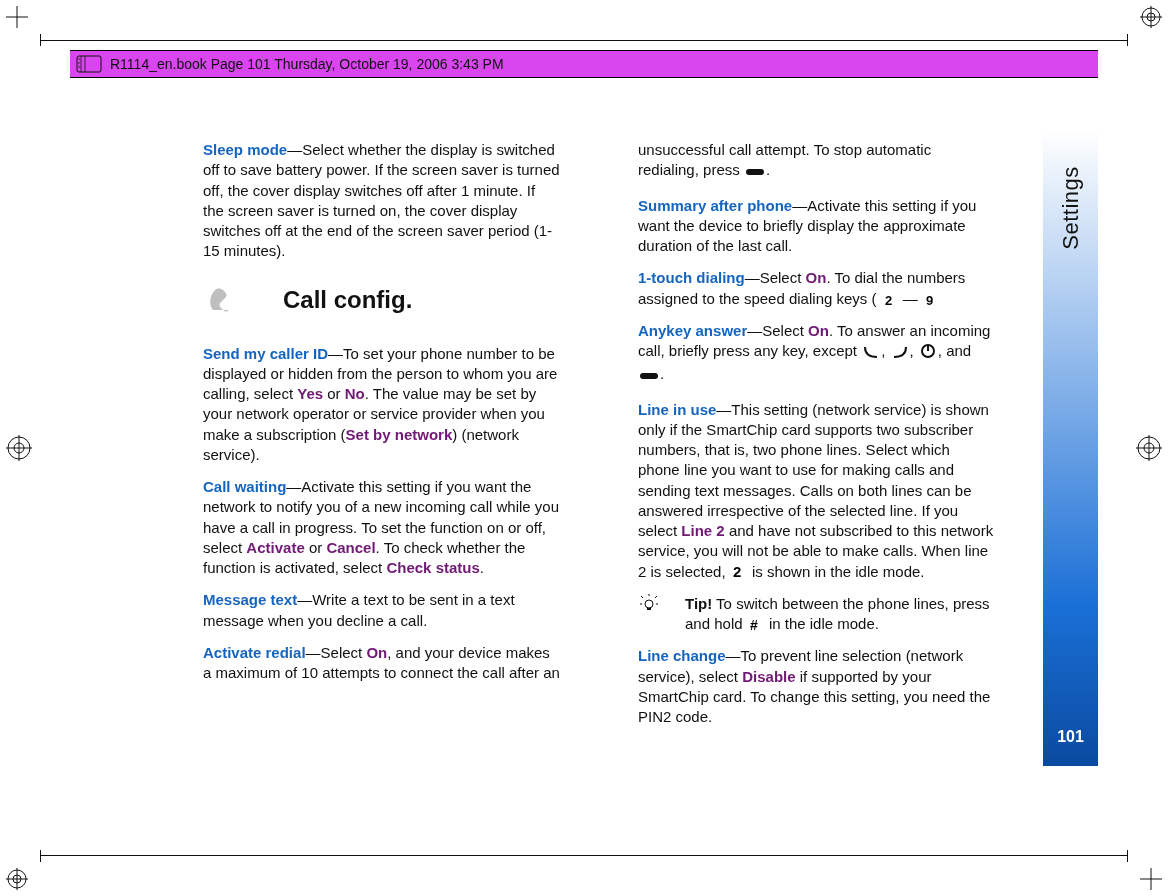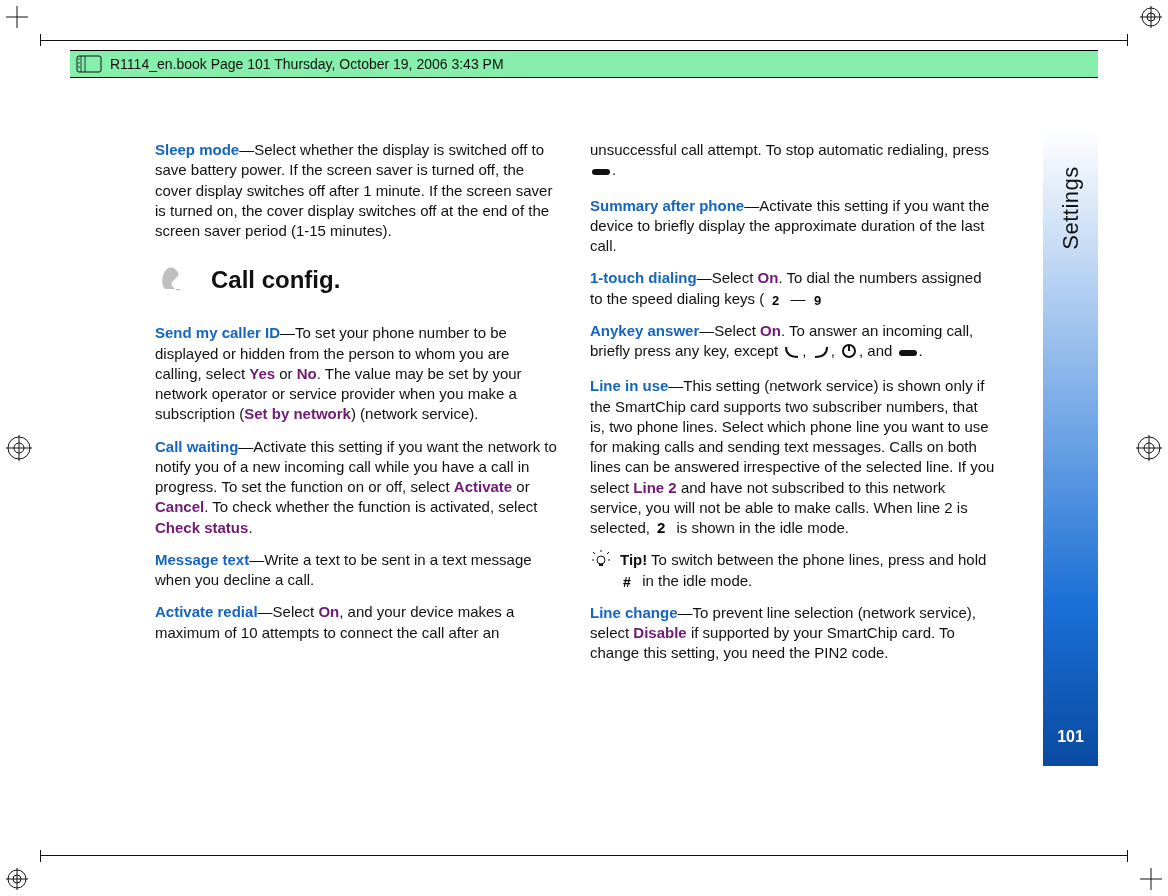--- a/index.html
+++ b/index.html
@@ -55,21 +55,21 @@
     position: absolute;
     top: 50px; left: 70px;
     right: 70px;
     border-top: 1px solid #000;
     border-bottom: 1px solid #000;
     padding: 4px 6px;
     display: flex;
     align-items: center;
     gap: 8px;
     font-size: 14px;
-    background: #86efac;
+    background: #d946ef;
   }
   .spiral-icon svg { display:block; }
 
   
   .side-tab {
     position: absolute;
     right: 70px;
     top: 130px;
     bottom: 130px;
     width: 55px;
@@ -103,43 +103,44 @@
     top: 140px;
     left: 155px;
     width: 840px;
     bottom: 120px;
     display: flex;
     gap: 30px;
     line-height: 1.35;
   }
   .col {
     flex: 1 1 50%;
+    margin-left: 48px;
   }
   p { margin: 0 0 12px 0; }
   .term { color: #1565c0; font-weight: 700; }
   .opt  { color: #701a75; font-weight: 700; }
   .section-head {
     display: flex;
     align-items: center;
-    gap: 14px;
+    gap: 38px;
     margin: 18px 0 22px 0;
   }
   .section-head .title {
     font-size: 24px;
     font-weight: 700;
   }
   .phone-icon svg { display:block; }
   .inline-icon {
     display: inline-block;
     vertical-align: -3px;
     margin: 0 2px;
   }
   .tip-row {
     display: flex;
-    gap: 8px;
+    gap: 25px;
     margin: 0 0 12px 0;
   }
   .tip-row .tip-body { flex:1; }
   .bold { font-weight: 700; }
 
   .hash-icon svg, .two-icon svg, .key-icon svg { display:block; }
 </style>
 </head>
 <body>
 

